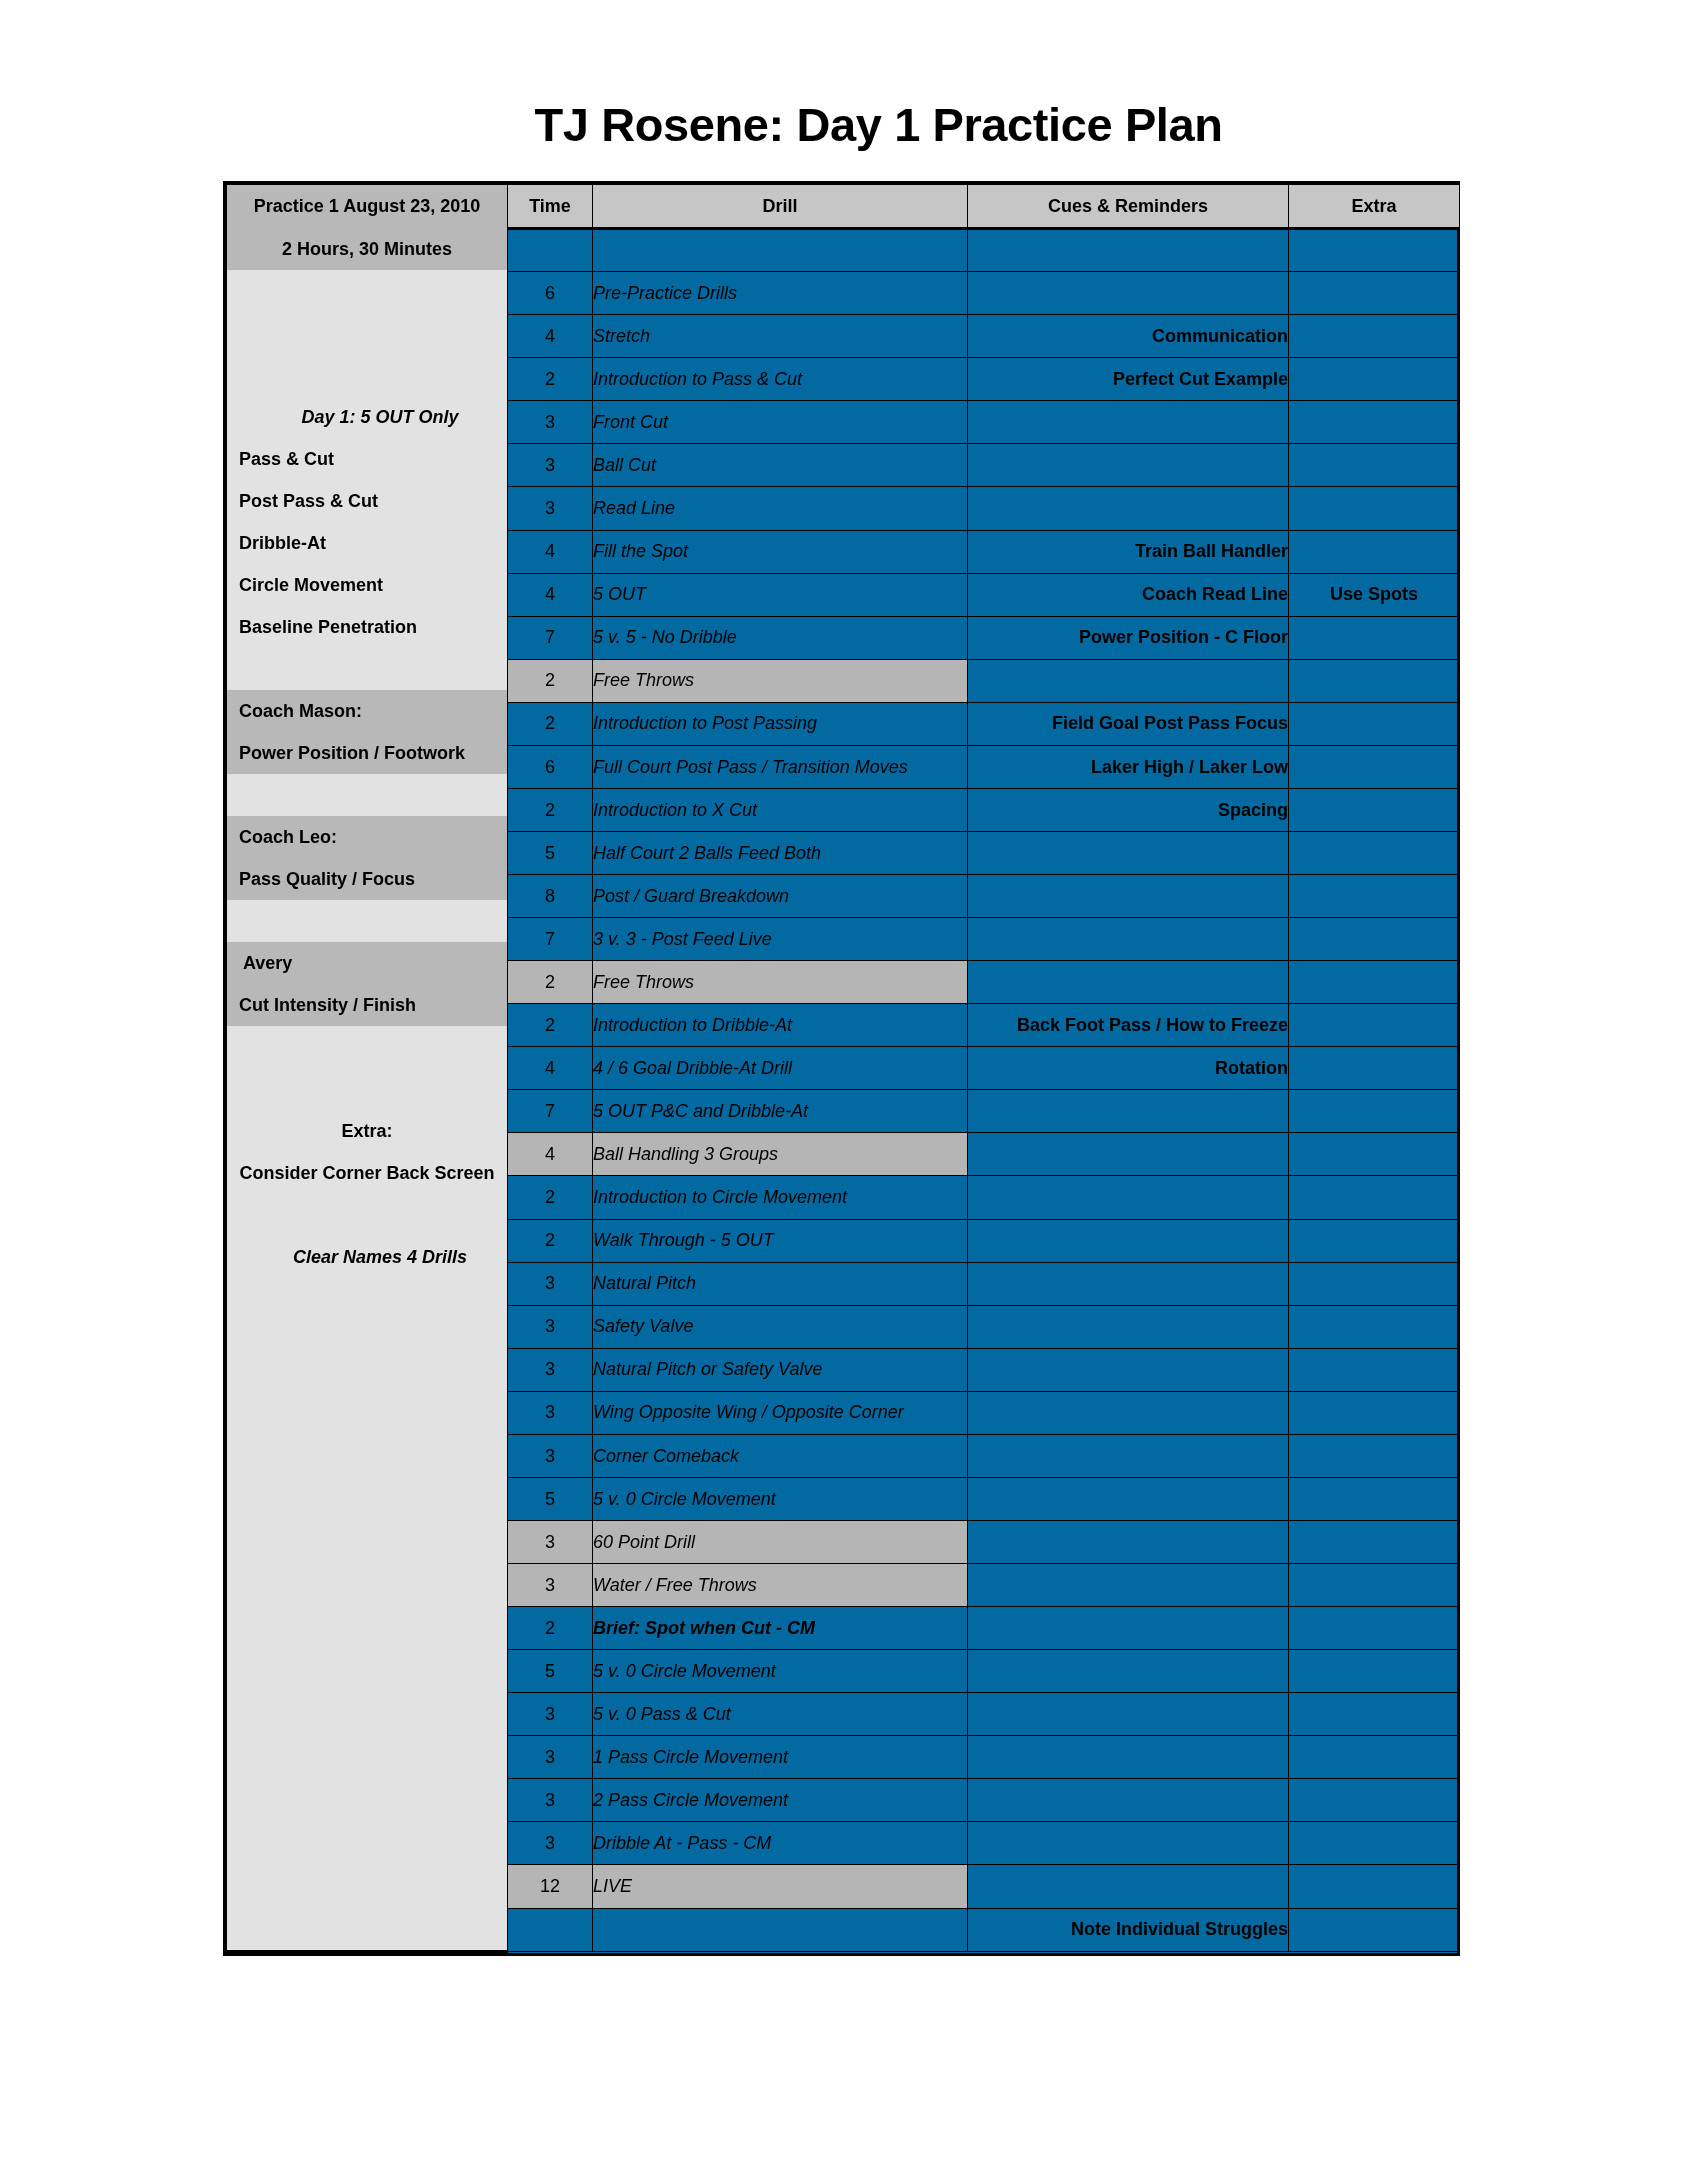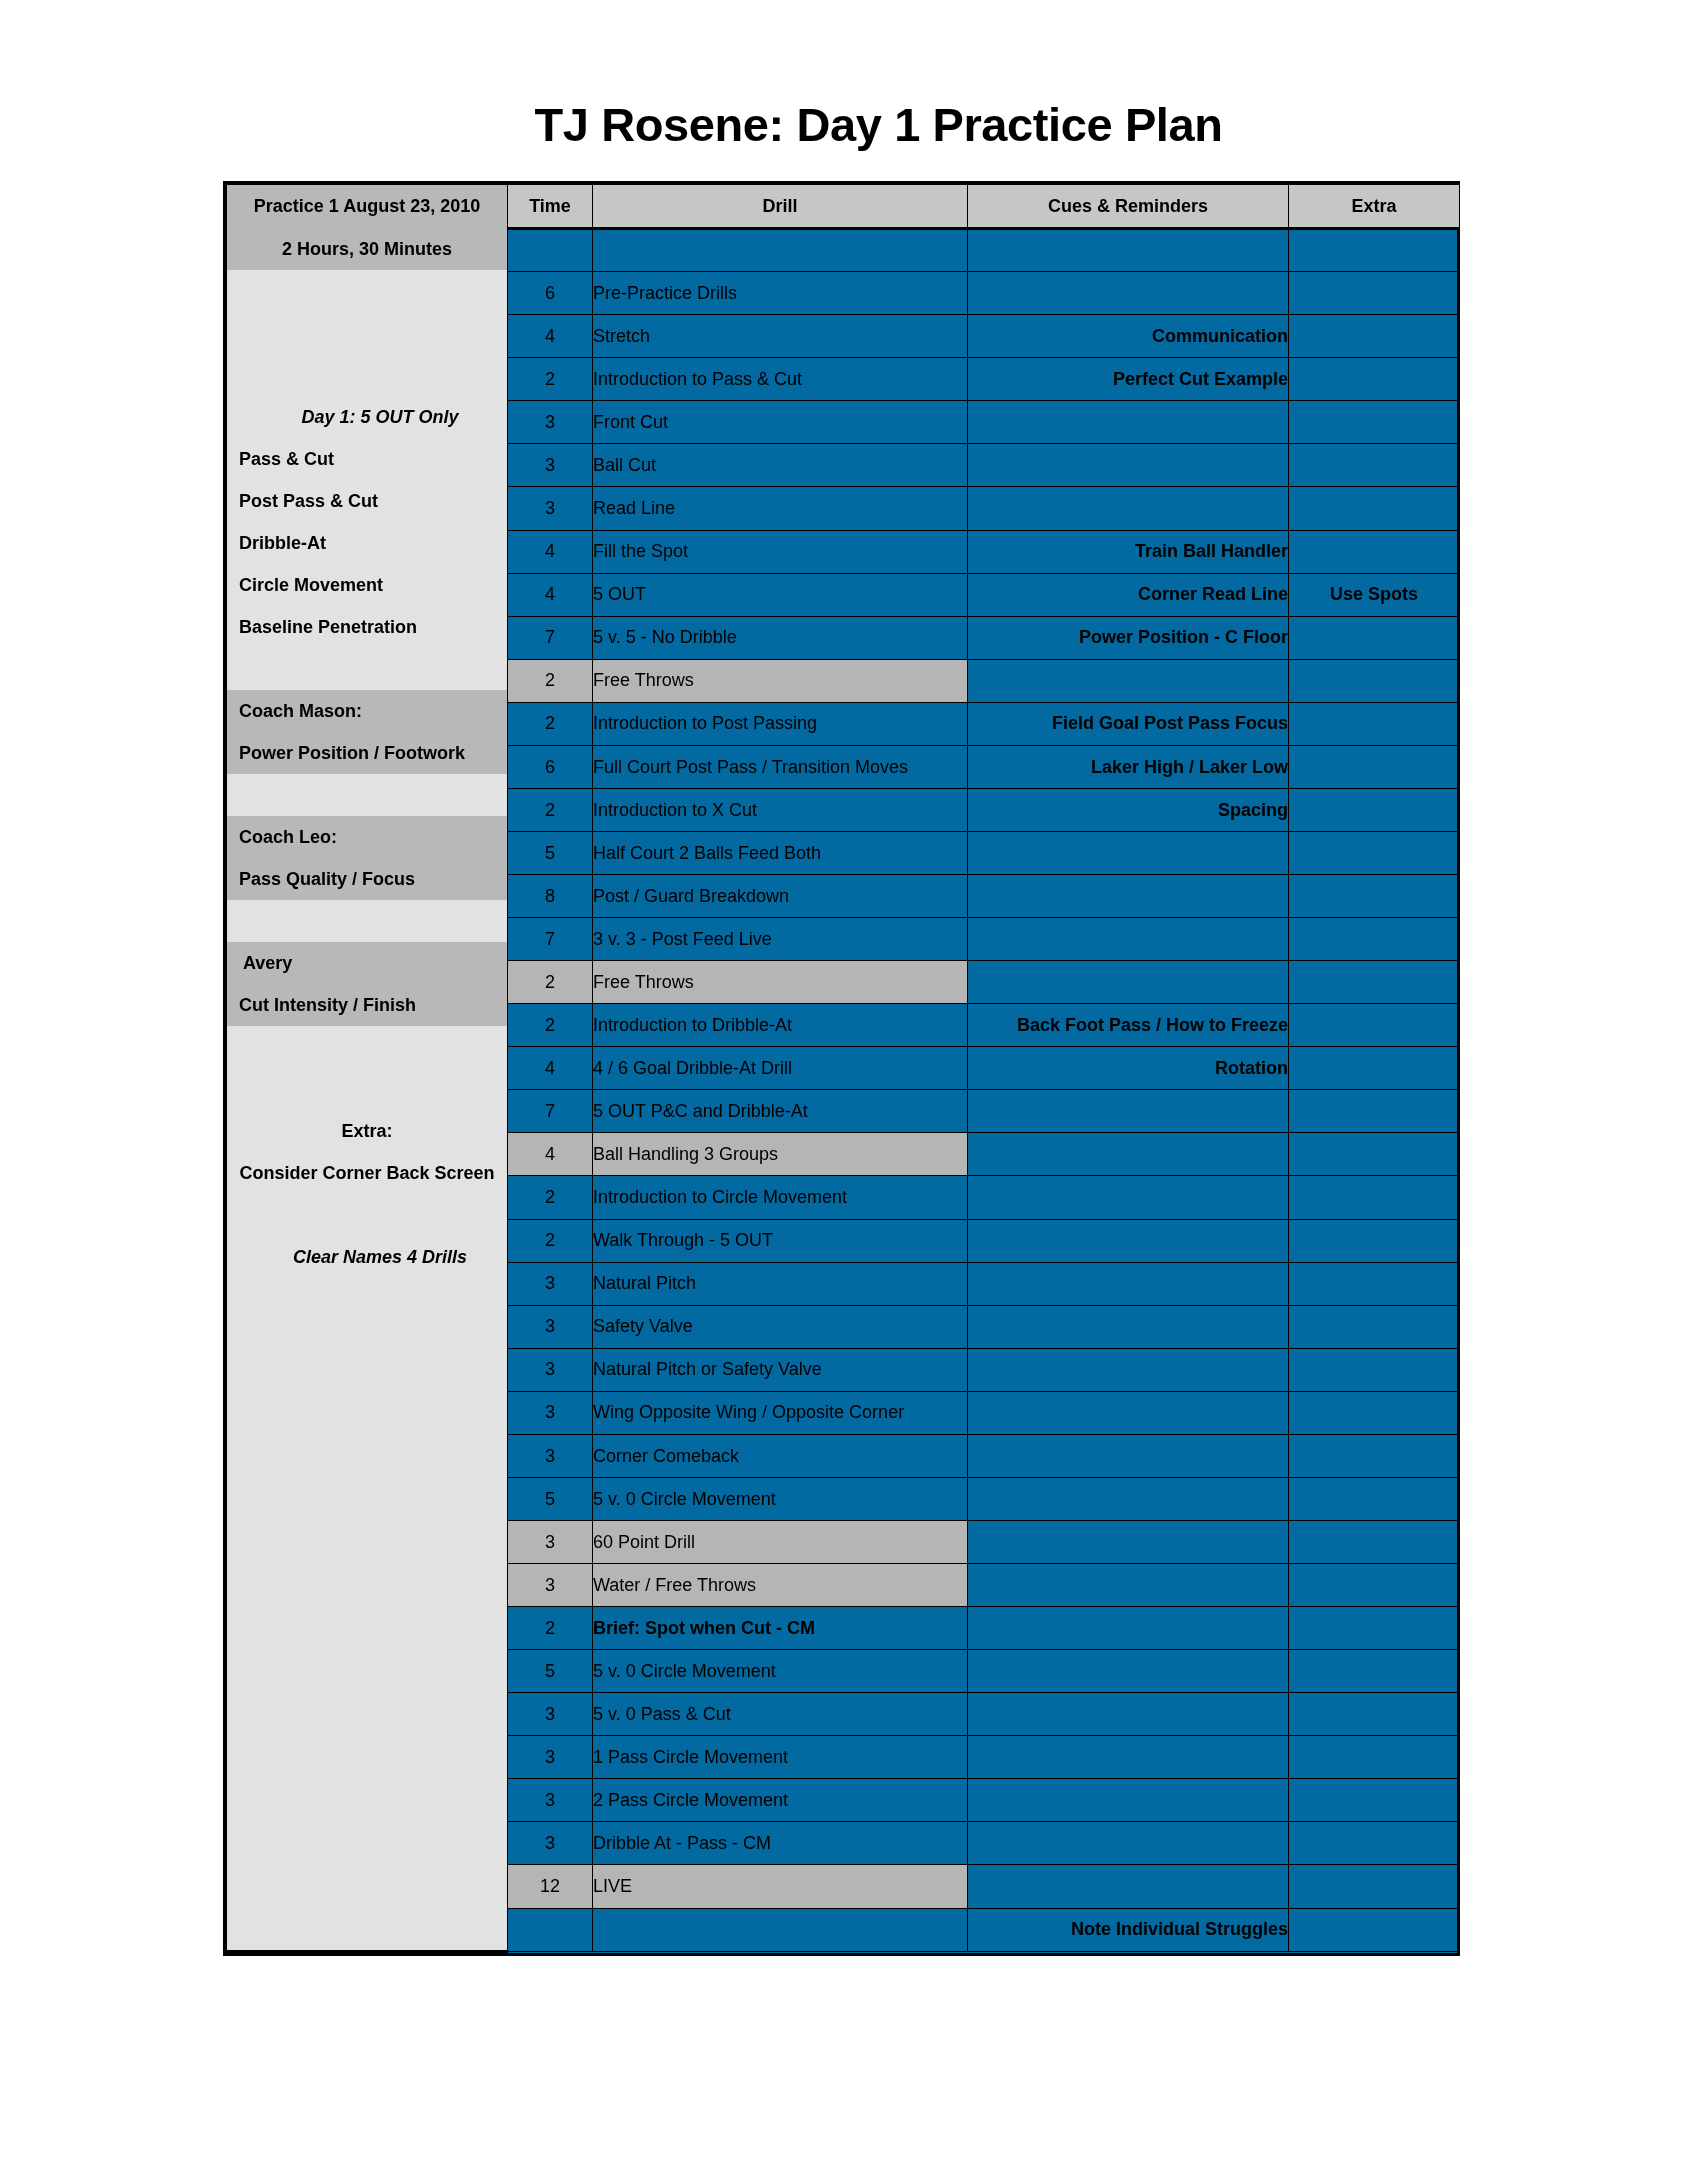--- a/index.html
+++ b/index.html
@@ -111,20 +111,21 @@
 
   
   td.time {
     text-align: center;
     font-size: 18px;
   }
   td.drill {
     text-align: left;
     padding-left: 11px;
     font-size: 18px;
+    font-style: italic;
   }
   td.cues {
     text-align: right;
     padding-left: 11px;
     font-size: 18px;
     font-weight: bold;
   }
   td.extra {
     text-align: center;
     font-size: 18px;
@@ -262,21 +263,21 @@
           </tr>
           <tr>
             <td class="time sep-left">4</td>
             <td class="drill">Fill the Spot</td>
             <td class="cues">Train Ball Handler</td>
             <td class="extra"></td>
           </tr>
           <tr>
             <td class="time sep-left">4</td>
             <td class="drill">5 OUT</td>
-            <td class="cues">Corner Read Line</td>
+            <td class="cues">Coach Read Line</td>
             <td class="extra">Use Spots</td>
           </tr>
           <tr>
             <td class="time sep-left">7</td>
             <td class="drill">5 v. 5 - No Dribble</td>
             <td class="cues">Power Position - C Floor</td>
             <td class="extra"></td>
           </tr>
           <tr>
             <td class="time sep-left shaded">2</td>

